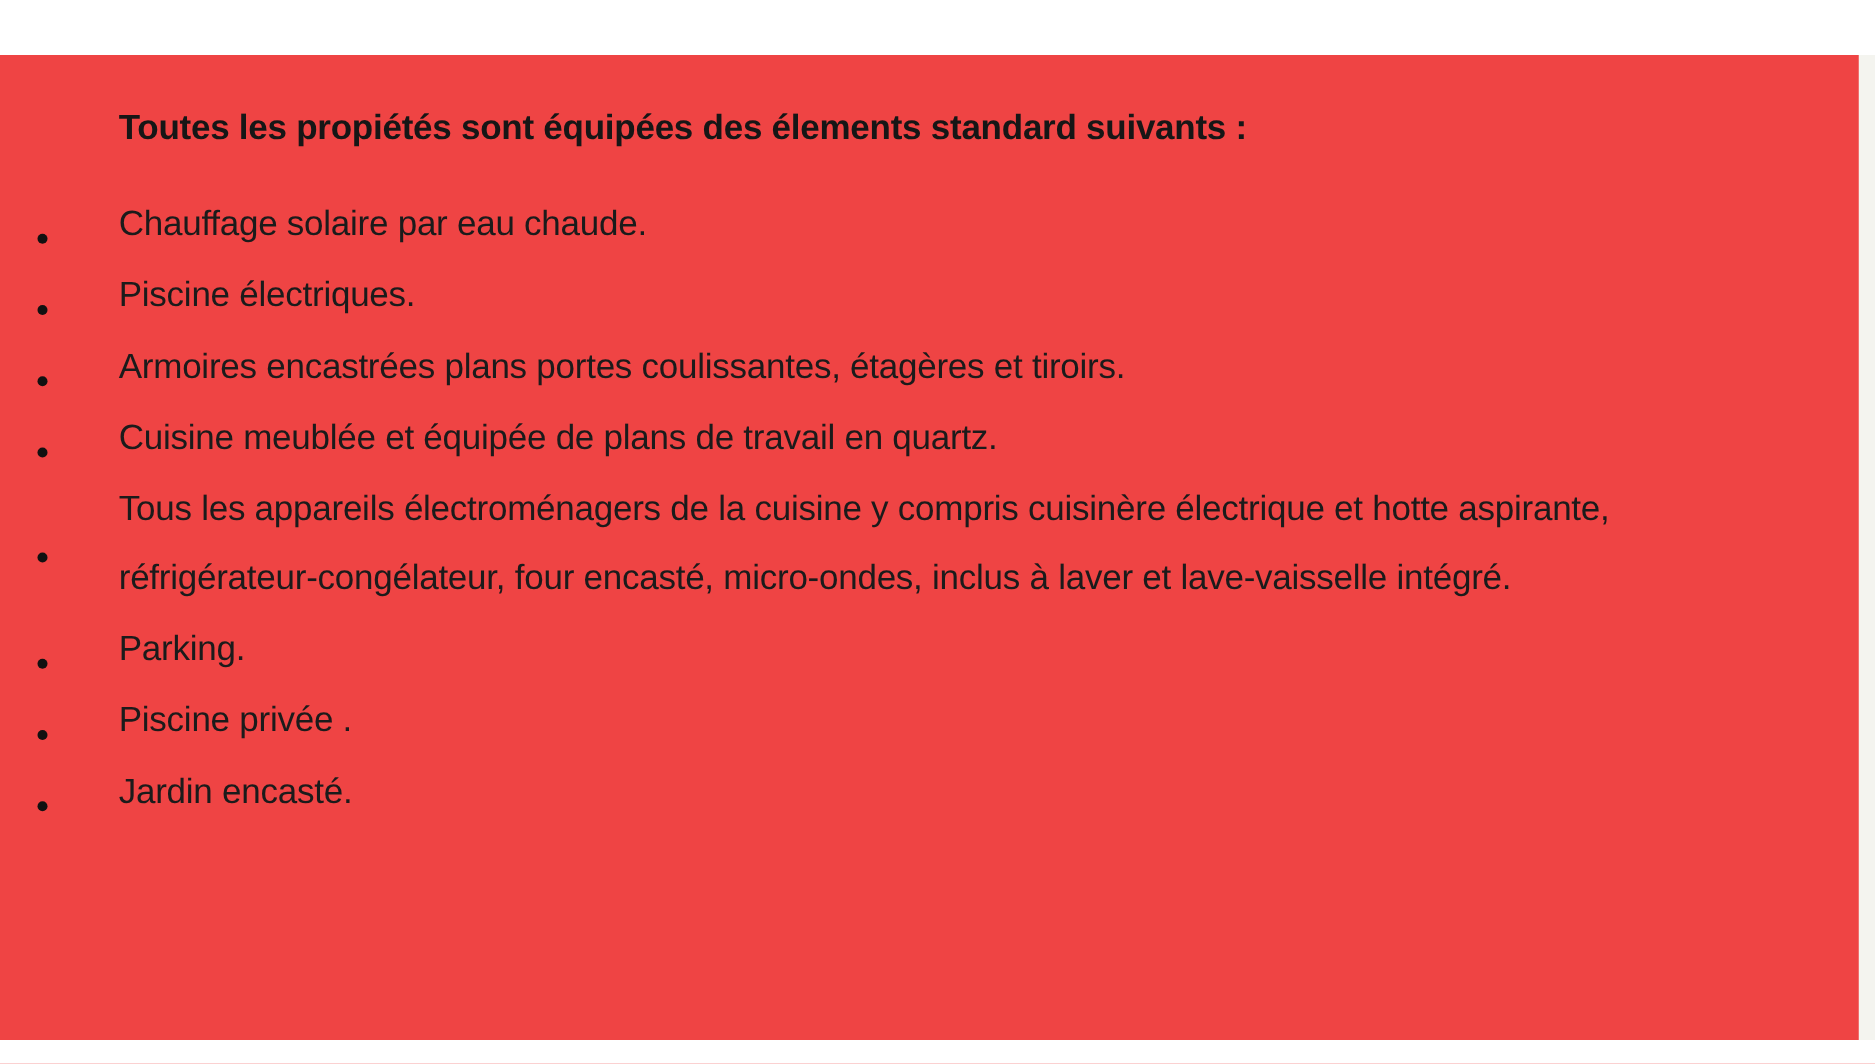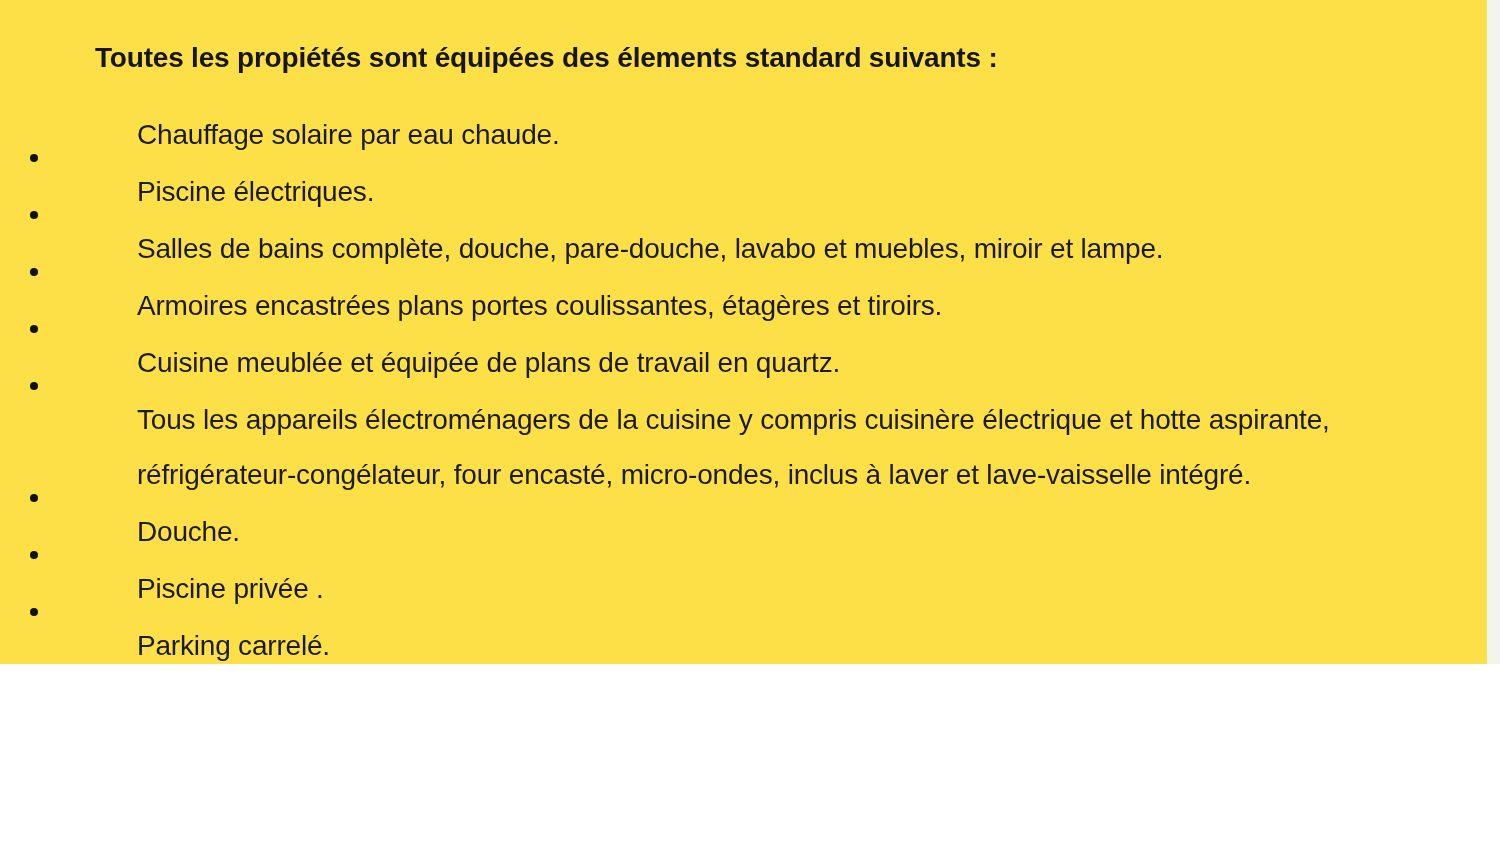--- a/index.html
+++ b/index.html
@@ -3,47 +3,47 @@
 <meta charset="utf-8">
 <style>
   html, body {
     margin: 0;
     padding: 0;
     background: #ffffff;
   }
   .page {
     position: relative;
     width: 1500px;
-    height: 664px;
+    height: 788px;
     overflow: hidden;
-    background: #fde047;
+    background: #ef4444;
     font-family: "Liberation Sans", sans-serif;
     color: #1b1b1b;
+    margin-top: 44px;
   }
   .heading {
     position: absolute;
     left: 95px;
     top: 42px;
     font-size: 28px;
     font-weight: bold;
     letter-spacing: -0.2px;
     color: #161616;
     white-space: nowrap;
   }
   .list {
     position: absolute;
     left: 0;
     top: 107px;
     width: 1500px;
   }
   .row {
     display: flex;
-    align-items: flex-end;
+    align-items: center;
     margin-bottom: 2px;
-    gap: 42px;
   }
   .bullet {
     flex: 0 0 auto;
     width: 8px;
     height: 8px;
     border-radius: 50%;
     background: #111111;
     margin-left: 30px;
     margin-top: 24px;
   }
@@ -94,53 +94,49 @@
       <span class="item-text">Chauffage solaire par eau chaude.</span>
     </div>
 
     <div class="row">
       <span class="bullet"></span>
       <span class="item-text">Piscine électriques.</span>
     </div>
 
 
 
-    <div class="row">
-      <span class="bullet"></span>
-      <span class="item-text">Salles de bains complète, douche, pare-douche, lavabo et muebles, miroir et lampe.</span>
-    </div>
 
     <div class="row">
       <span class="bullet"></span>
       <span class="item-text">Armoires encastrées plans portes coulissantes, étagères et tiroirs.</span>
     </div>
 
     <div class="row">
       <span class="bullet"></span>
       <span class="item-text">Cuisine meublée et équipée de plans de travail en quartz.</span>
     </div>
 
     <div class="row">
       <span class="bullet"></span>
       <span class="item-text">Tous les appareils électroménagers de la cuisine y compris cuisinère électrique et hotte aspirante, réfrigérateur-congélateur, four encasté, micro-ondes, inclus à laver et lave-vaisselle intégré.</span>
     </div>
 
     <div class="row">
       <span class="bullet"></span>
-      <span class="item-text">Douche.</span>
+      <span class="item-text">Parking.</span>
     </div>
 
     <div class="row">
       <span class="bullet"></span>
       <span class="item-text">Piscine privée .</span>
     </div>
 
     <div class="row">
       <span class="bullet"></span>
-      <span class="item-text">Parking carrelé.</span>
+      <span class="item-text">Jardin encasté.</span>
     </div>
 
   </div>
 
   <div class="right-edge-strip"></div>
   <div class="bottom-light-strip"></div>
   <div class="bottom-dark-bar"></div>
 
 </div>
 

